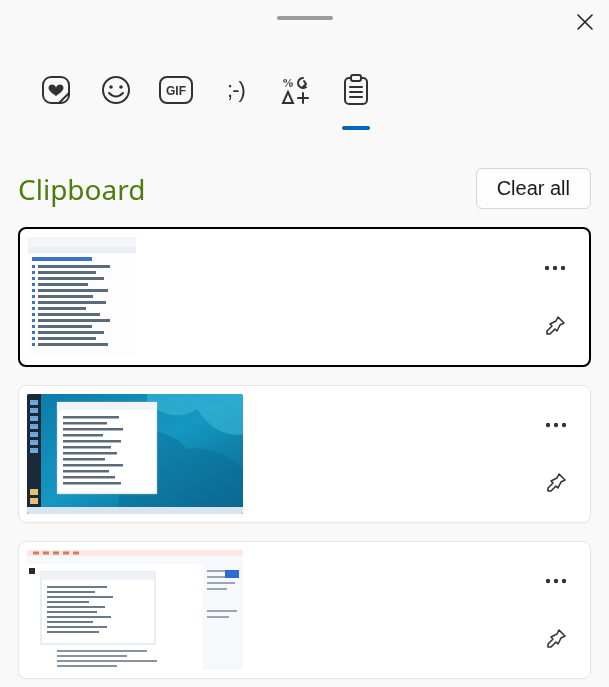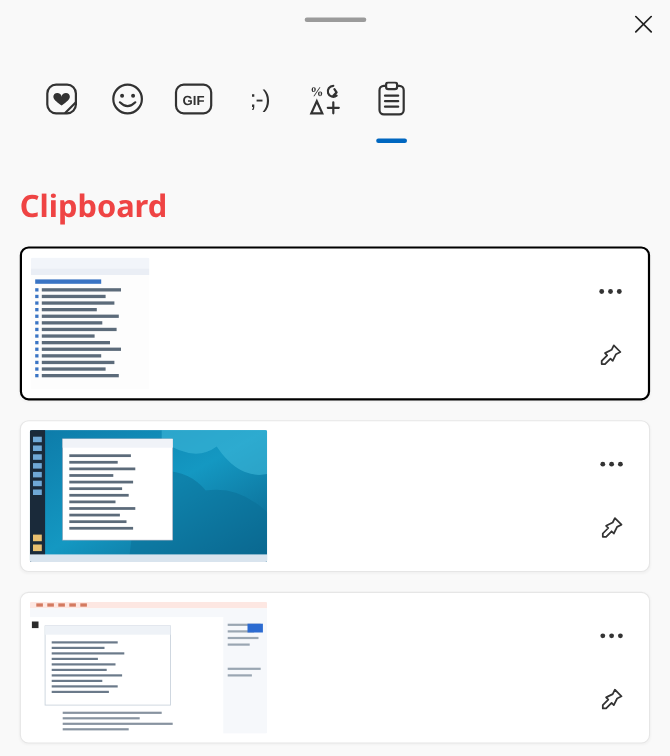--- a/index.html
+++ b/index.html
@@ -61,22 +61,22 @@
     border-radius: 2px;
   }
   .header-row {
     display: flex;
     justify-content: space-between;
     align-items: center;
     padding: 58px 18px 0 18px;
   }
   .section-title {
     font-size: 28px;
-    font-weight: 700;
-    color: #ef4444;
+    font-weight: 400;
+    color: #4d7c0f;
   }
   .clear-all {
     background: #fdfdfd;
     border: 1px solid #d6d6d6;
     border-radius: 6px;
     padding: 8px 20px;
     font-size: 20px;
     color: #1a1a1a;
     cursor: pointer;
   }
@@ -180,20 +180,21 @@
       <rect x="9" y="1" width="10" height="6" rx="2" fill="#f9f9f9" stroke="#323232" stroke-width="2"></rect>
       <line x1="8" y1="13" x2="20" y2="13" stroke="#323232" stroke-width="2" stroke-linecap="round"></line>
       <line x1="8" y1="18" x2="20" y2="18" stroke="#323232" stroke-width="2" stroke-linecap="round"></line>
       <line x1="8" y1="23" x2="20" y2="23" stroke="#323232" stroke-width="2" stroke-linecap="round"></line>
     </svg>
   </div>
 </div>
 
 <div class="header-row">
   <div class="section-title">Clipboard</div>
+  <button class="clear-all">Clear all</button>
 </div>
 
 <div class="clip-list">
 
   <div class="clip-item selected">
     <div class="thumb">
       <svg width="108" height="120" viewBox="0 0 108 120">
         <rect width="108" height="120" fill="#fdfdfd"></rect>
         <rect x="0" y="0" width="108" height="10" fill="#f2f5fa"></rect>
         <rect x="0" y="10" width="108" height="6" fill="#eaeef5"></rect>

